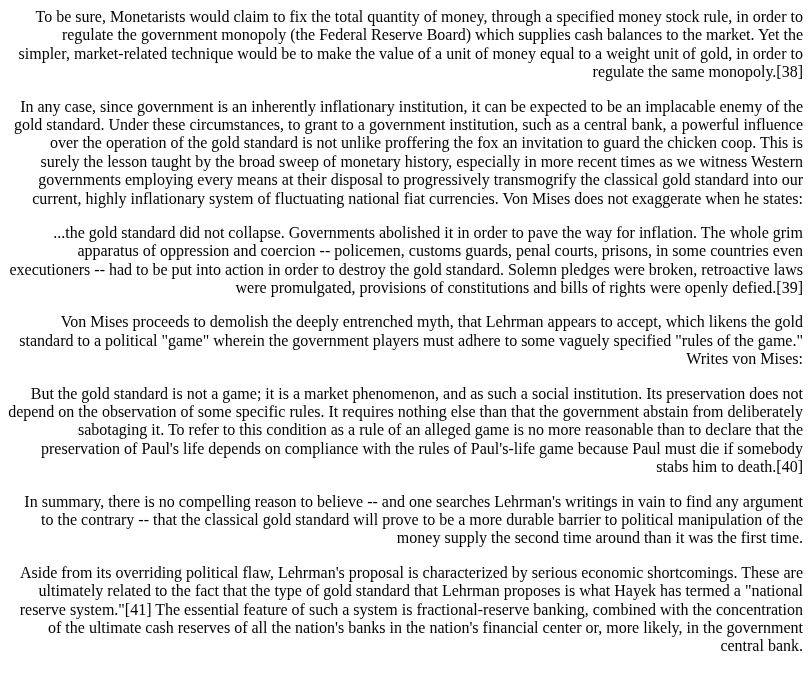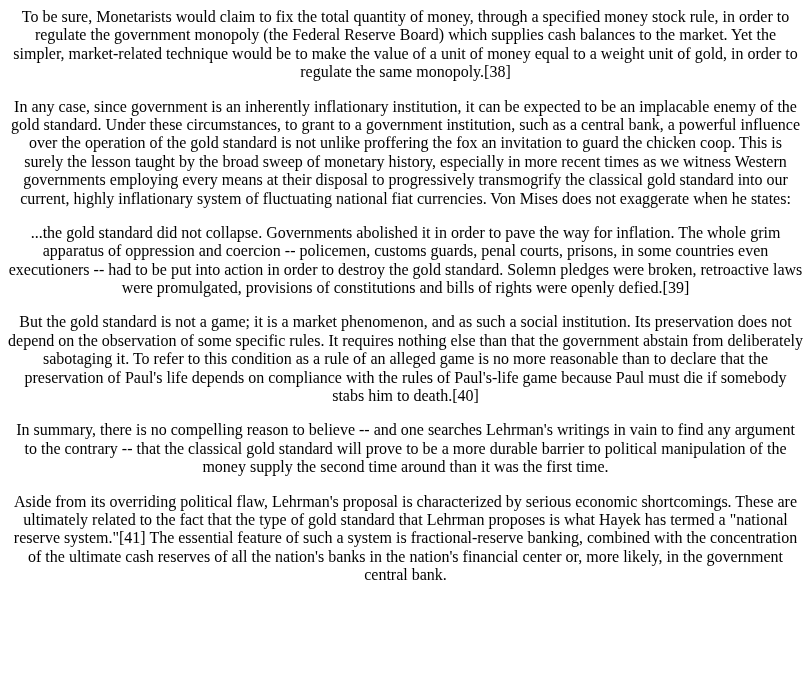--- a/index.html
+++ b/index.html
@@ -13,30 +13,31 @@
     font-family: "Liberation Serif", "DejaVu Serif", serif;
     font-size: 16px;
     line-height: 1.15;
   }
   main[data-name="document-page"] {
     display: block;
   }
   p.doc-paragraph {
     margin: 0 1px 16px 0;
     padding: 0;
-    text-align: center;
+    text-align: right;
     word-spacing: normal;
   }
   p.doc-paragraph:last-child {
     margin-bottom: 0;
   }
 </style>
 </head>
 <body>
 
 <main data-name="document-page">
   <p class="doc-paragraph" data-name="paragraph-monetarists">To be sure, Monetarists would claim to fix the total quantity of money, through a specified money stock rule, in order to regulate the government monopoly (the Federal Reserve Board) which supplies cash balances to the market. Yet the simpler, market-related technique would be to make the value of a unit of money equal to a weight unit of gold, in order to regulate the same monopoly.[38]</p>
   <p class="doc-paragraph" data-name="paragraph-inflationary-institution">In any case, since government is an inherently inflationary institution, it can be expected to be an implacable enemy of the gold standard. Under these circumstances, to grant to a government institution, such as a central bank, a powerful influence over the operation of the gold standard is not unlike proffering the fox an invitation to guard the chicken coop. This is surely the lesson taught by the broad sweep of monetary history, especially in more recent times as we witness Western governments employing every means at their disposal to progressively transmogrify the classical gold standard into our current, highly inflationary system of fluctuating national fiat currencies. Von Mises does not exaggerate when he states:</p>
   <p class="doc-paragraph" data-name="paragraph-quote-gold-standard-collapse">...the gold standard did not collapse. Governments abolished it in order to pave the way for inflation. The whole grim apparatus of oppression and coercion -- policemen, customs guards, penal courts, prisons, in some countries even executioners -- had to be put into action in order to destroy the gold standard. Solemn pledges were broken, retroactive laws were promulgated, provisions of constitutions and bills of rights were openly defied.[39]</p>
+  <p class="doc-paragraph" data-name="paragraph-von-mises-myth">Von Mises proceeds to demolish the deeply entrenched myth, that Lehrman appears to accept, which likens the gold standard to a political "game" wherein the government players must adhere to some vaguely specified "rules of the game." Writes von Mises:</p>
   <p class="doc-paragraph" data-name="paragraph-quote-not-a-game">But the gold standard is not a game; it is a market phenomenon, and as such a social institution. Its preservation does not depend on the observation of some specific rules. It requires nothing else than that the government abstain from deliberately sabotaging it. To refer to this condition as a rule of an alleged game is no more reasonable than to declare that the preservation of Paul's life depends on compliance with the rules of Paul's-life game because Paul must die if somebody stabs him to death.[40]</p>
   <p class="doc-paragraph" data-name="paragraph-summary">In summary, there is no compelling reason to believe -- and one searches Lehrman's writings in vain to find any argument to the contrary -- that the classical gold standard will prove to be a more durable barrier to political manipulation of the money supply the second time around than it was the first time.</p>
   <p class="doc-paragraph" data-name="paragraph-economic-shortcomings">Aside from its overriding political flaw, Lehrman's proposal is characterized by serious economic shortcomings. These are ultimately related to the fact that the type of gold standard that Lehrman proposes is what Hayek has termed a "national reserve system."[41] The essential feature of such a system is fractional-reserve banking, combined with the concentration of the ultimate cash reserves of all the nation's banks in the nation's financial center or, more likely, in the government central bank.</p>
 </main>
 
 </body></html>

